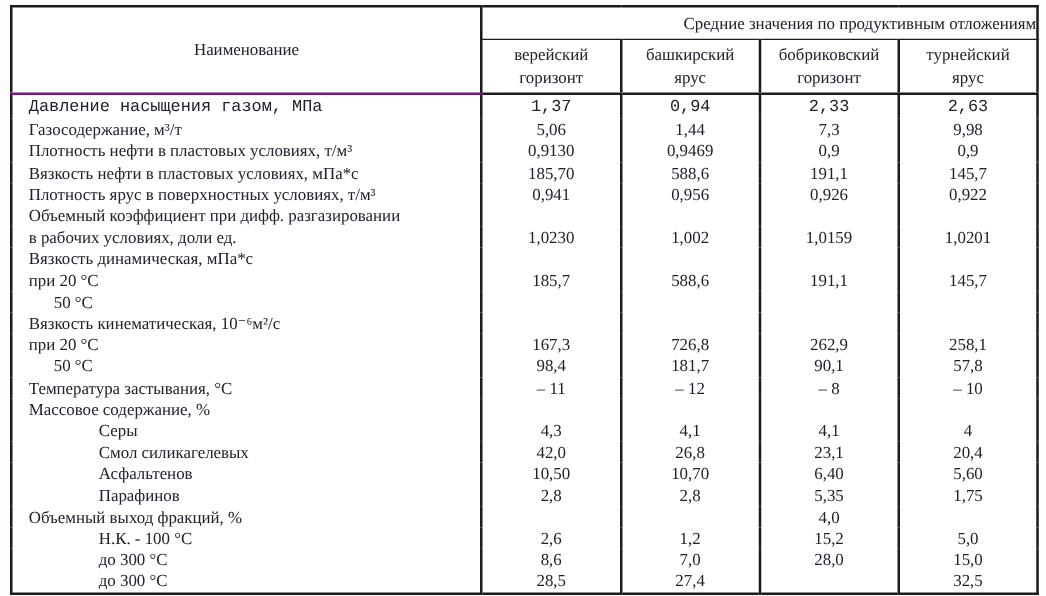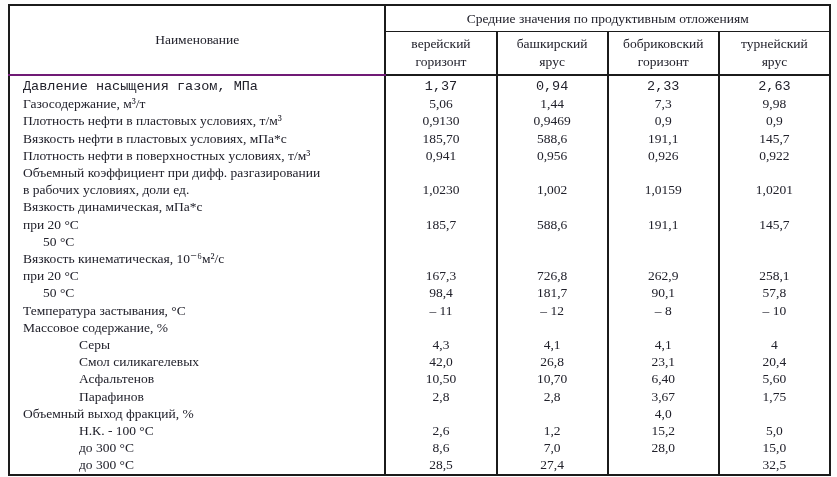--- a/index.html
+++ b/index.html
@@ -38,20 +38,21 @@
     padding: 0;
   }
   th.name-head {
     border-right: 2px solid #1b1b1b;
     border-bottom: 2px solid #701a75;
     font-family: Liberation Serif, serif;
   }
   th.group-head {
     height: 25px;
     border-bottom: 1px solid #1b1b1b;
+    text-align: right;
   }
   tr.col-heads th {
     height: 42px;
     border-bottom: 2px solid #1b1b1b;
     border-left: 2px solid #1b1b1b;
     line-height: 18px;
   }
   tr.col-heads th:first-child { border-left: none; }
 
   tbody td {
@@ -135,21 +136,21 @@
           <td class="val">0,9</td>
         </tr>
         <tr>
           <td class="name indent-0">Вязкость нефти в пластовых условиях, мПа*с</td>
           <td class="val first">185,70</td>
           <td class="val">588,6</td>
           <td class="val">191,1</td>
           <td class="val">145,7</td>
         </tr>
         <tr>
-          <td class="name indent-0">Плотность нефти в поверхностных условиях, т/м³</td>
+          <td class="name indent-0">Плотность ярус в поверхностных условиях, т/м³</td>
           <td class="val first">0,941</td>
           <td class="val">0,956</td>
           <td class="val">0,926</td>
           <td class="val">0,922</td>
         </tr>
         <tr>
           <td class="name indent-0">Объемный коэффициент при дифф. разгазировании</td>
           <td class="val first"></td>
           <td class="val"></td>
           <td class="val"></td>
@@ -236,21 +237,21 @@
           <td class="name indent-2">Асфальтенов</td>
           <td class="val first">10,50</td>
           <td class="val">10,70</td>
           <td class="val">6,40</td>
           <td class="val">5,60</td>
         </tr>
         <tr>
           <td class="name indent-2">Парафинов</td>
           <td class="val first">2,8</td>
           <td class="val">2,8</td>
-          <td class="val">3,67</td>
+          <td class="val">5,35</td>
           <td class="val">1,75</td>
         </tr>
         <tr>
           <td class="name indent-0">Объемный выход фракций, %</td>
           <td class="val first"></td>
           <td class="val"></td>
           <td class="val">4,0</td>
           <td class="val"></td>
         </tr>
         <tr>

